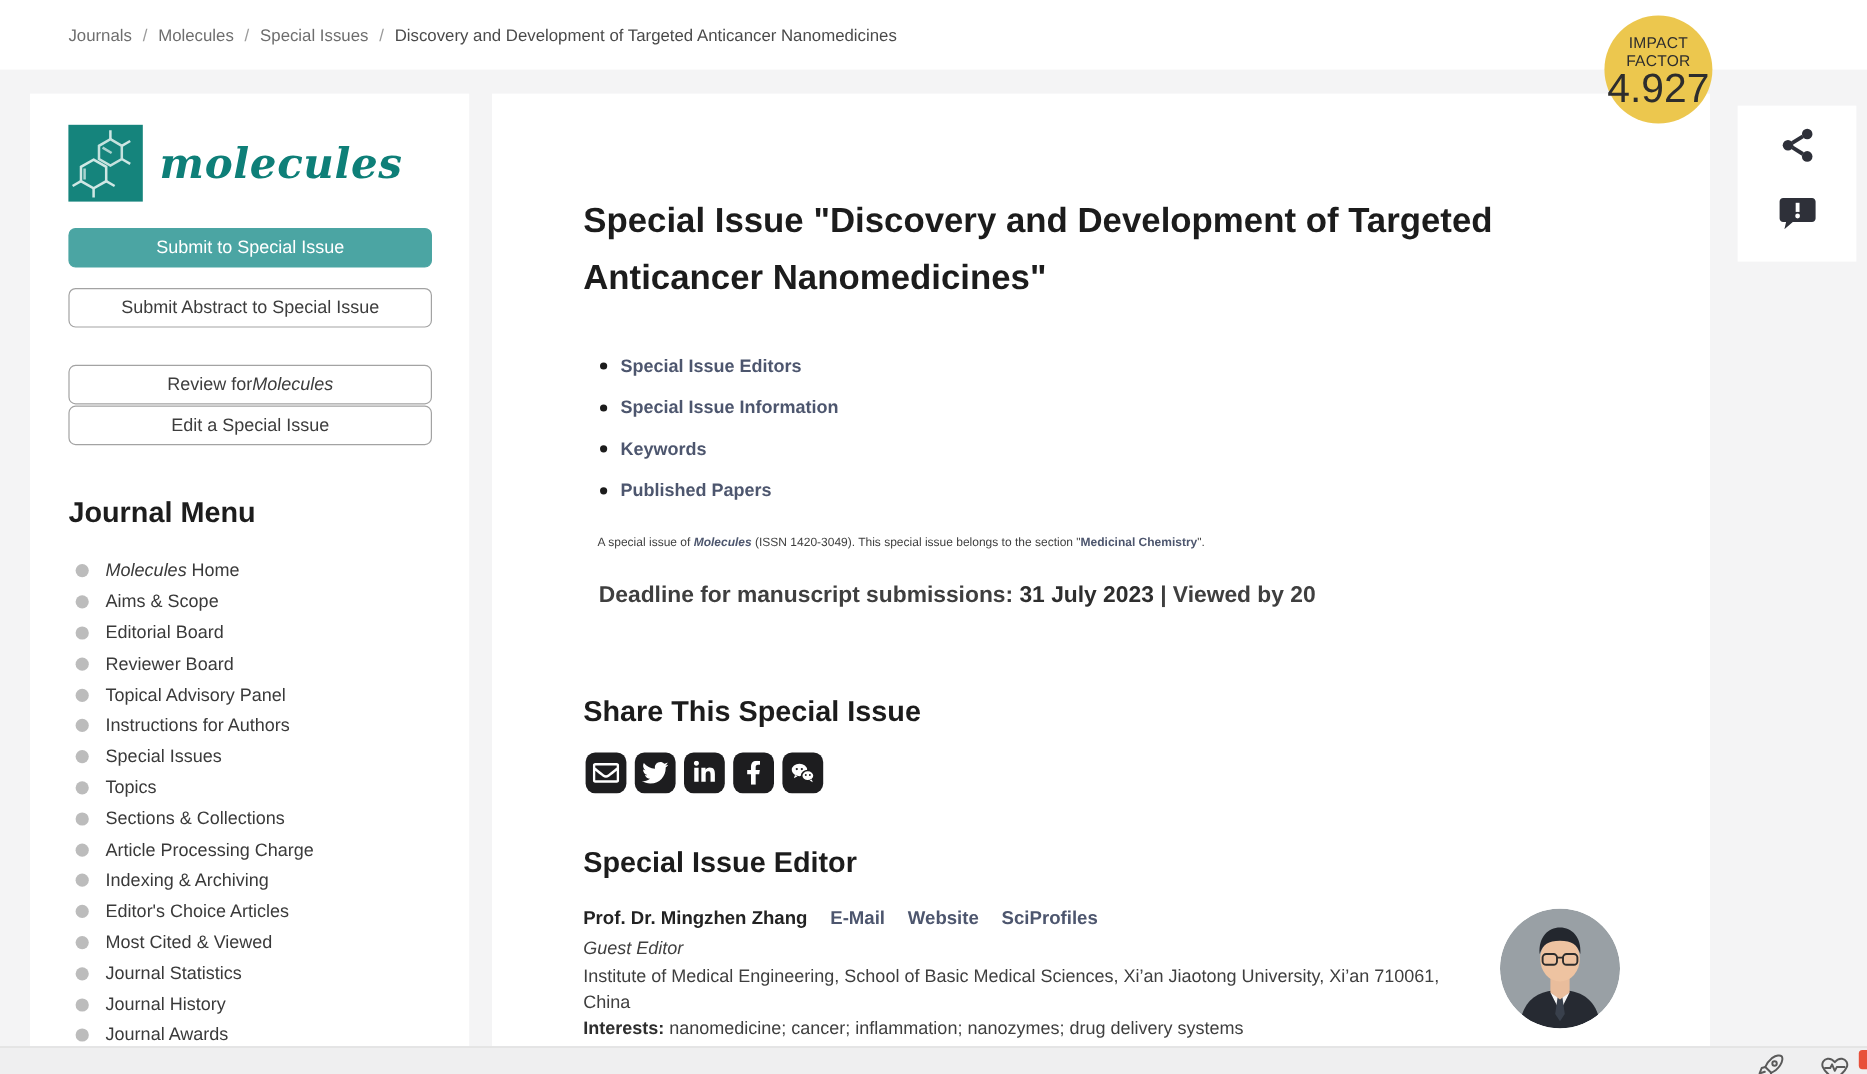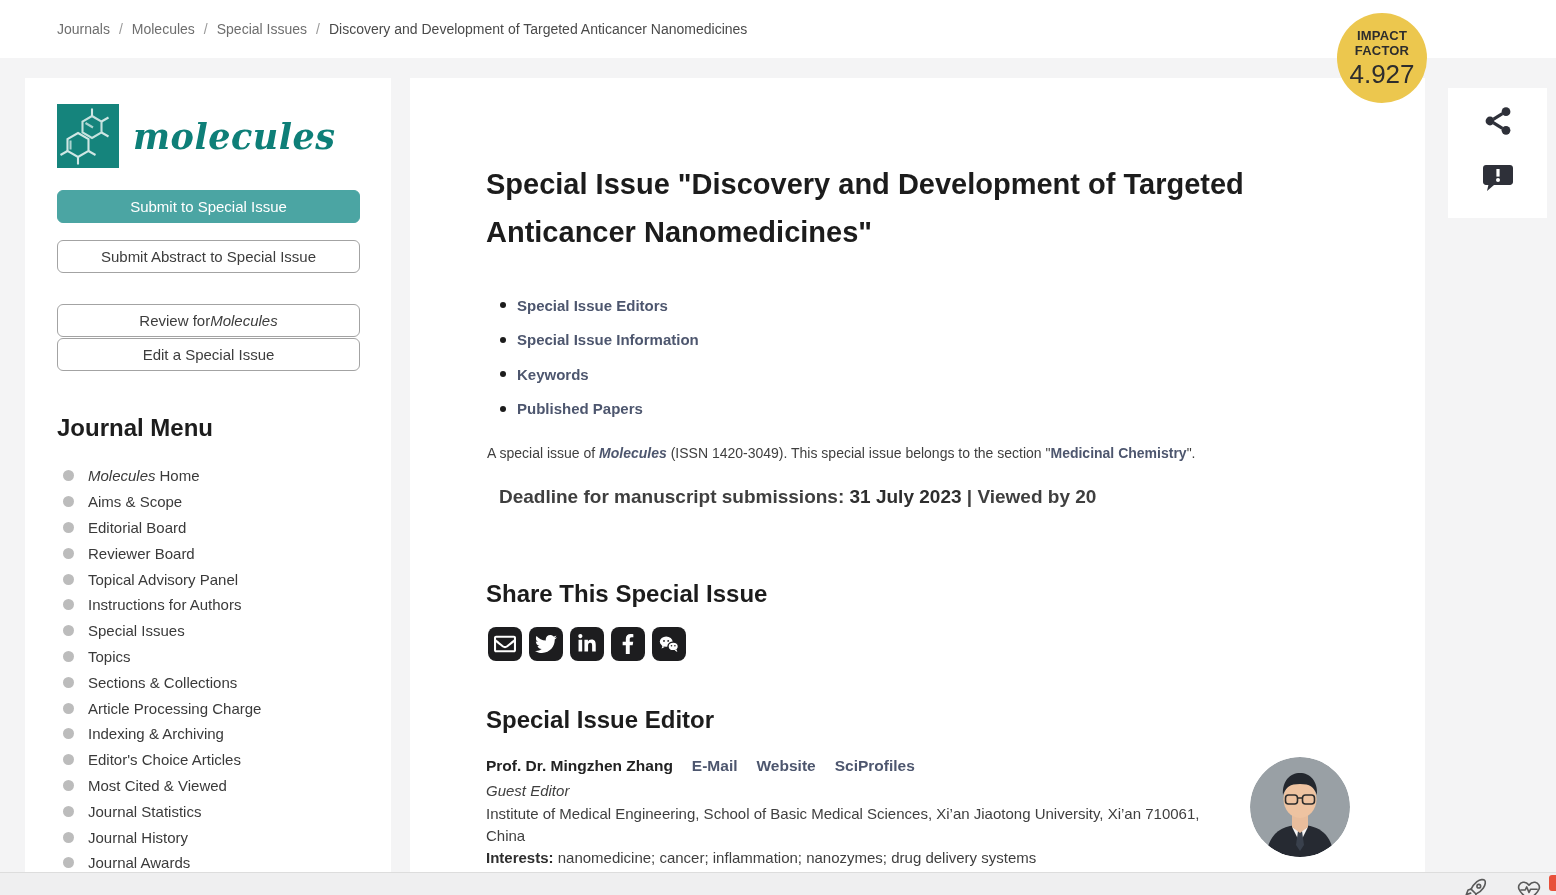--- a/index.html
+++ b/index.html
@@ -10,22 +10,22 @@
   
   .header { position:absolute; top:0; left:0; width:1556px; height:58px; background:#ffffff; }
   .breadcrumb { position:absolute; left:57px; top:21px; font-size:14px; color:#6e6e6e; }
   .breadcrumb a { color:#6e6e6e; text-decoration:none; cursor:pointer; }
   .breadcrumb .sep { margin:0 9px; color:#9a9a9a; }
   .breadcrumb .current { color:#4a4a4a; }
 
   
   .badge { position:absolute; border-radius:50%; display:flex; flex-direction:column; align-items:center; justify-content:center; text-align:center; z-index:5; }
   .badge-if { left:1337px; top:13px; width:90px; height:90px; background:#ecc74e; color:#2d2d2d; }
-  .badge-if .w { font-size:13px; font-weight:700; line-height:15px; letter-spacing:.2px; }
-  .badge-if .v { font-size:26px; line-height:30px; margin-top:1px; }
+  .badge-if .w { font-size:13px; font-weight:400; line-height:15px; letter-spacing:.2px; }
+  .badge-if .v { font-size:34px; line-height:30px; margin-top:1px; }
   .badge-pm { left:1432px; top:12px; width:92px; height:92px; background:#4f5b79; color:#ffffff; }
   .badge-pm .l { font-size:14px; line-height:17px; }
   .badge-pm .v { font-size:21px; font-weight:700; line-height:25px; }
 
   
   .rail { position:absolute; left:1448px; top:88px; width:99px; height:130px; background:#ffffff; }
   .rail .ric { position:absolute; left:34px; width:32px; height:32px; cursor:pointer; }
   .rail .ric.share { top:17px; }
   .rail .ric.report { top:73px; }
 
@@ -50,21 +50,21 @@
   .jm-list .dot { width:11px; height:11px; border-radius:50%; background:#bcbcbc; margin-right:14px; flex:0 0 auto; }
   .jm-list .it { font-style:italic; margin-right:4px; }
 
   
   .si-title { position:absolute; left:76px; top:82px; width:880px; font-size:29px; font-weight:700; color:#1c1c1c; line-height:48px; }
   .toc { position:absolute; left:90px; top:218px; list-style:none; }
   .toc li { display:flex; align-items:center; margin-bottom:16.5px; height:18px; cursor:pointer; }
   .toc .bdot { width:6px; height:6px; border-radius:50%; background:#1c1c1c; margin-right:11px; flex:0 0 auto; }
   .toc a { font-size:15px; font-weight:700; color:#4d566e; text-decoration:none; }
 
-  .intro { position:absolute; left:77px; top:364px; width:830px; font-size:14px; color:#3f3f3f; line-height:22px; }
+  .intro { position:absolute; left:88px; top:364px; width:830px; font-size:10px; color:#3f3f3f; line-height:22px; }
   .intro a { color:#4d566e; text-decoration:none; cursor:pointer; }
   .intro .jlink { font-weight:700; font-style:italic; }
   .intro .slink { font-weight:700; }
   .deadline { position:absolute; left:89px; top:408px; font-size:19px; color:#3f3f3f;font-weight:bold; }
   .deadline b { color:#2e2e2e; }
 
   .h2 { position:absolute; left:76px; font-size:24px; font-weight:700; color:#1c1c1c; }
   .share-h { top:502px; }
   .editor-h { top:628px; }
 

